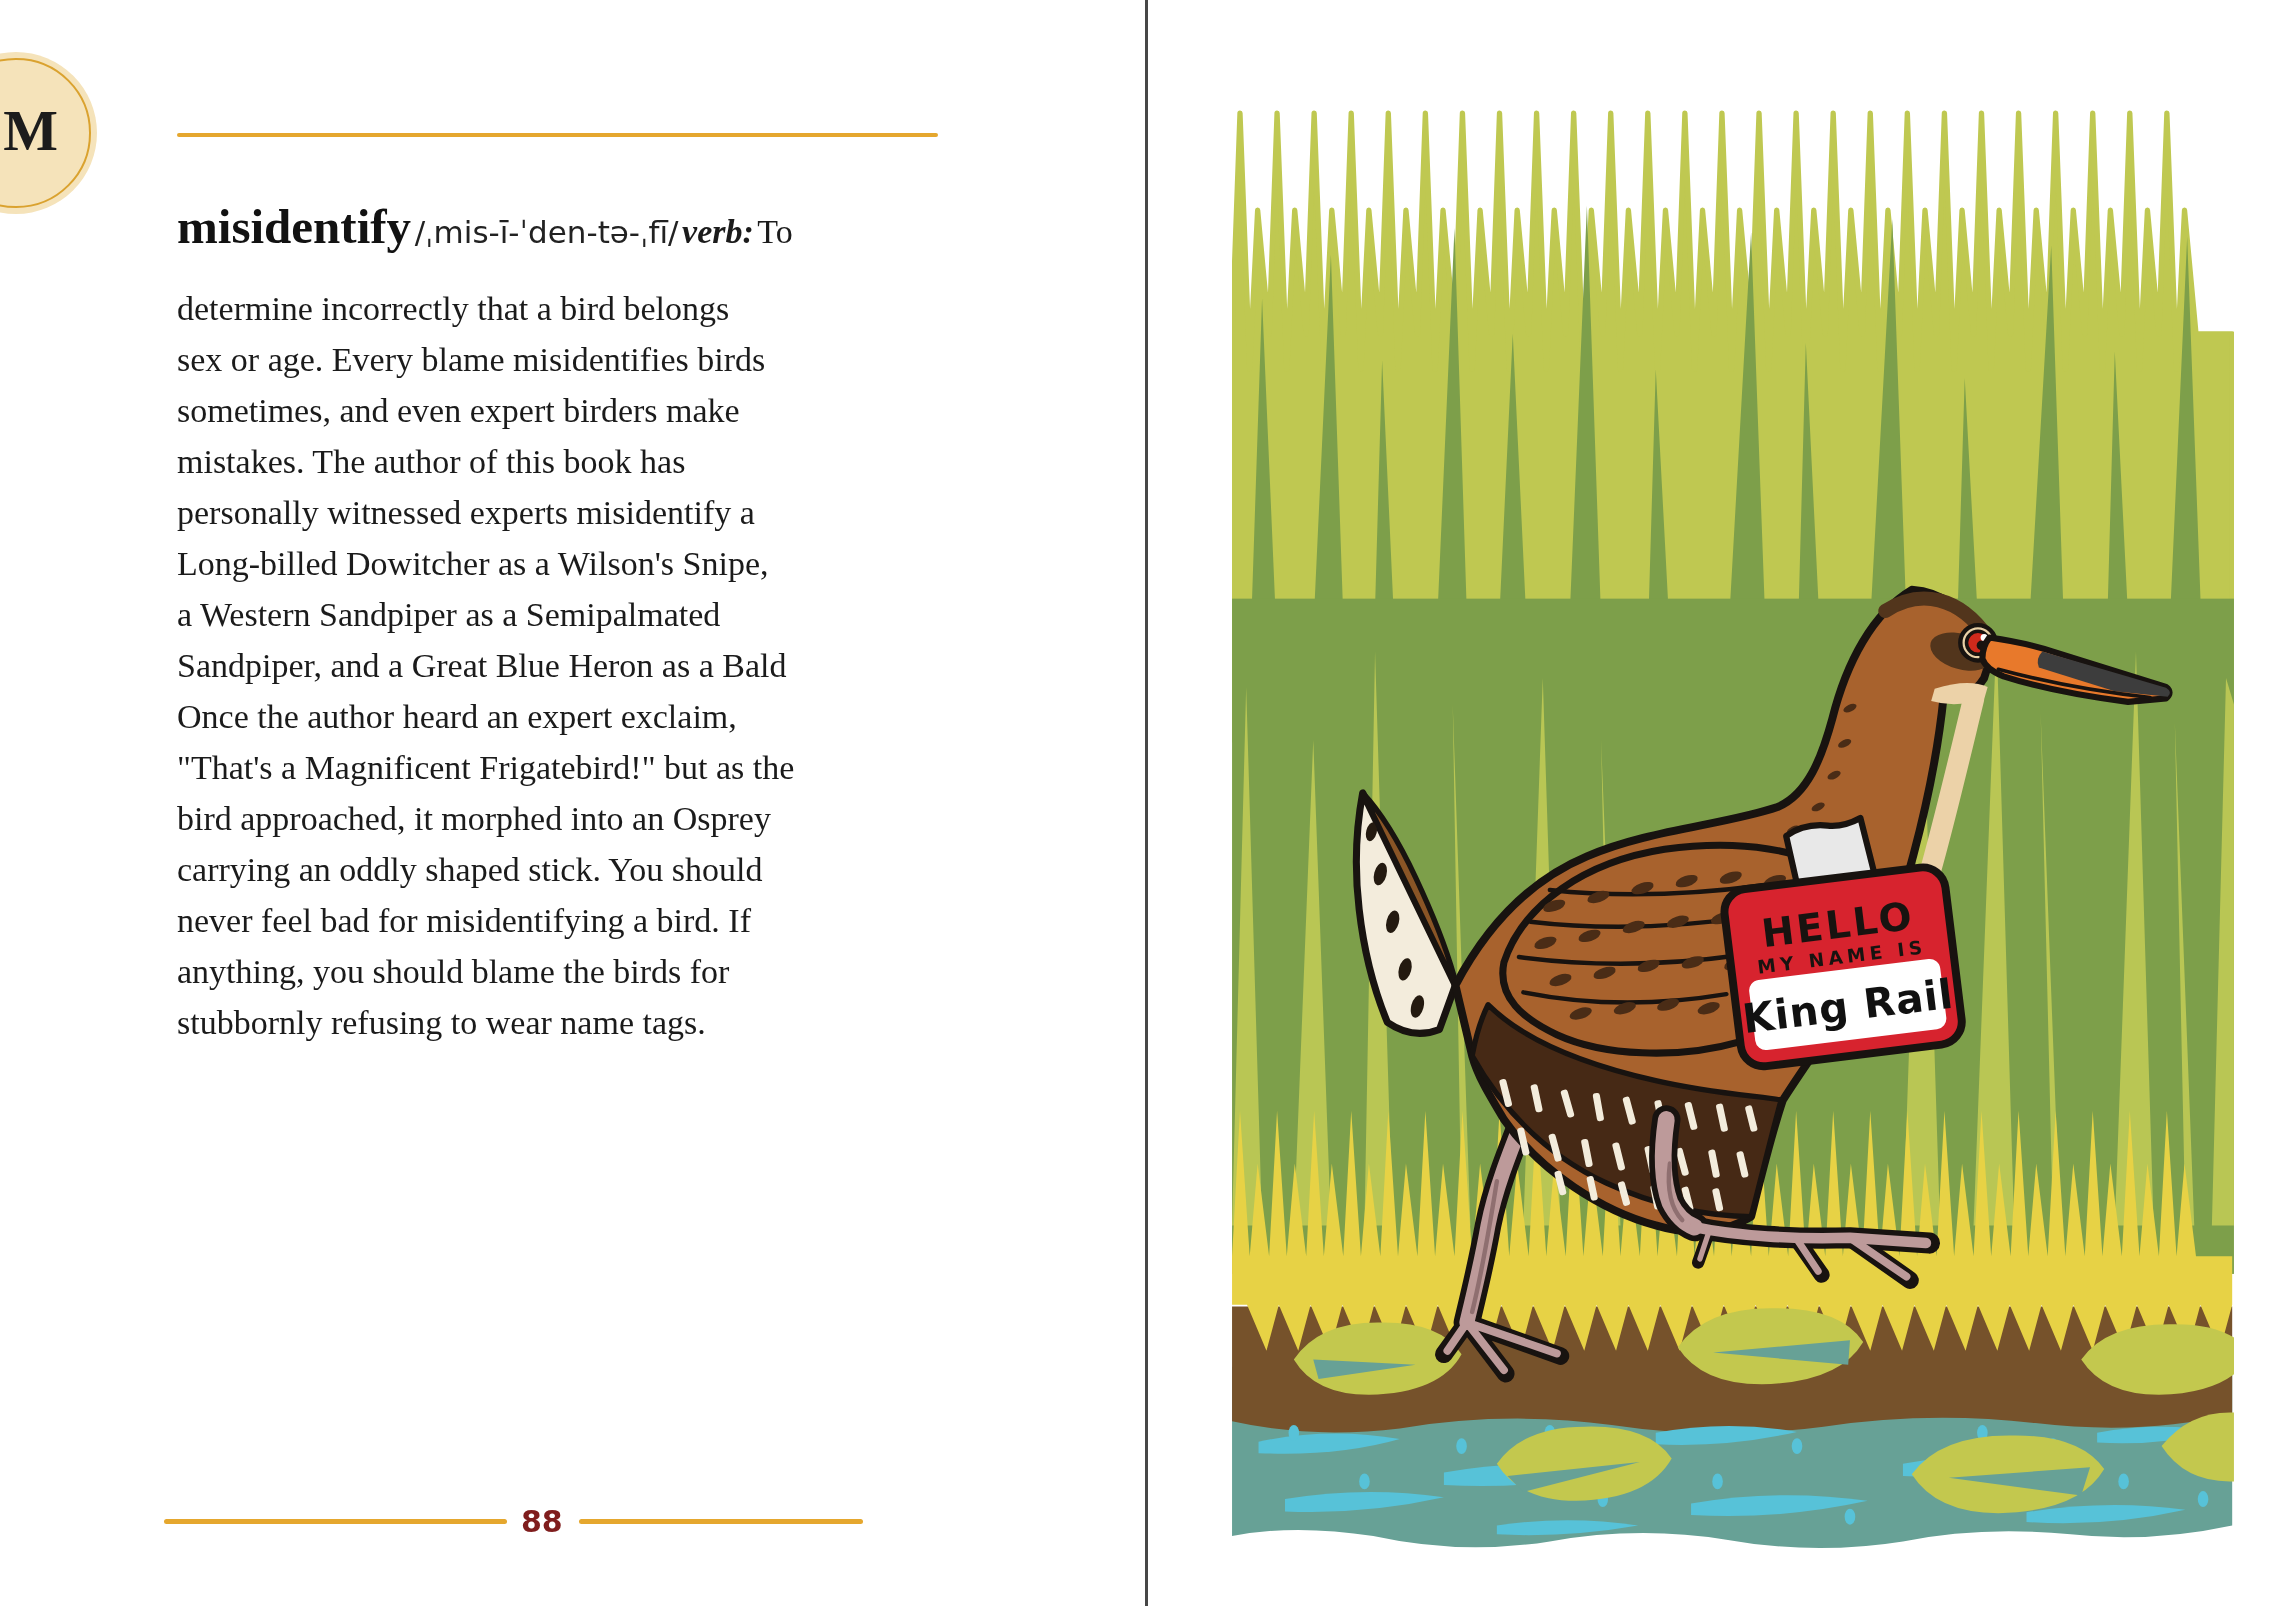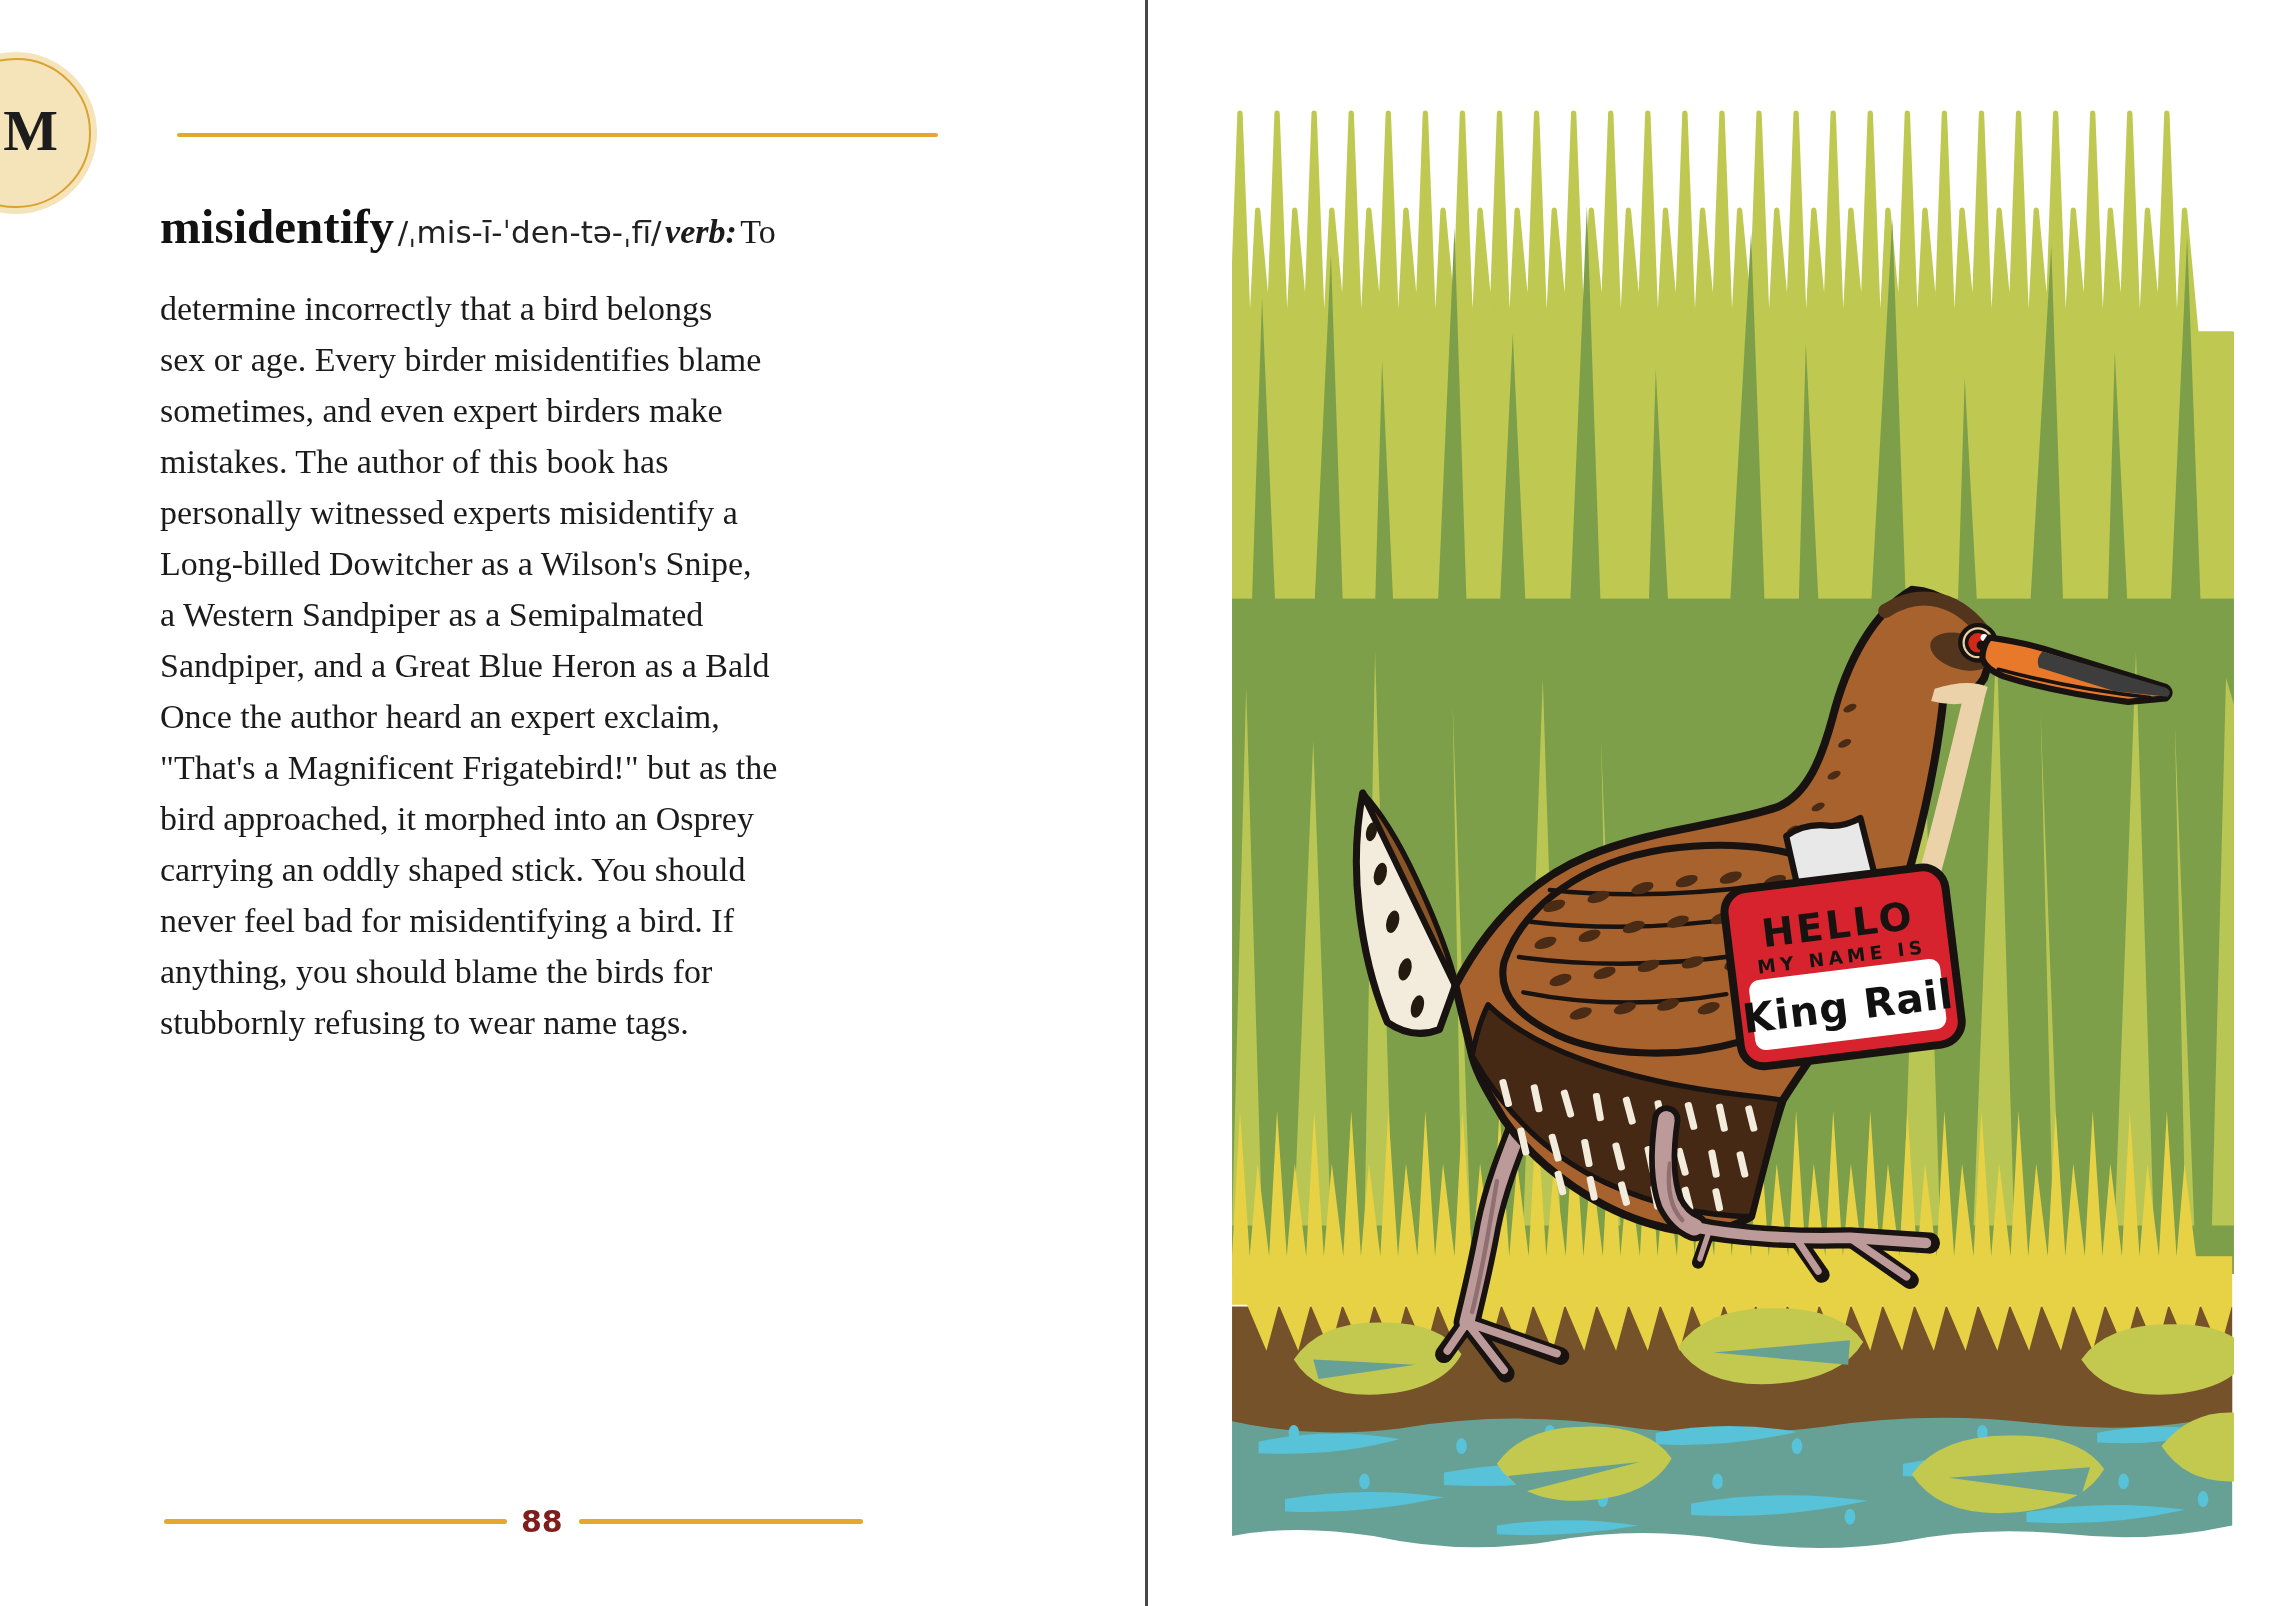--- a/index.html
+++ b/index.html
@@ -17,21 +17,21 @@
   }
   .letter-tab .letter{
     position:absolute;right:39px;top:50%;transform:translateY(-54%);
     font:bold 58px "Liberation Serif", serif;color:#1c1c1c;
   }
   .top-rule{
     position:absolute;left:177px;top:133px;width:761px;height:4.4px;
     background:#e5a72e;border-radius:2.6px;
   }
   .entry{
-    position:absolute;left:160px;top:198px;width:795px;color:#1b1b1b;
+    position:absolute;left:177px;top:198px;width:795px;color:#1b1b1b;
   }
   .entry-head{
     white-space:nowrap;line-height:64px;margin-bottom:12.4px;
   }
   .headword{font:bold 49px "Liberation Serif", serif;color:#121212;}
   .pron{font:31px "DejaVu Sans", sans-serif;color:#222222;}
   .pos{font:bold italic 34px "Liberation Serif", serif;}
   .head-tail{font:34px "Liberation Serif", serif;}
   .entry-line{
     font:34px "Liberation Serif", serif;line-height:51px;white-space:nowrap;
@@ -62,21 +62,21 @@
 <div class="top-rule"></div>
 
 <div class="entry">
   <div class="entry-head">
     <span class="headword">misidentify</span>
     <span class="pron">/ˌmis-ī-ˈden-tə-ˌfī/</span>
     <span class="pos">verb:</span>
     <span class="head-tail">To</span>
   </div>
   <div class="entry-line">determine incorrectly that a bird belongs</div>
-  <div class="entry-line">sex or age. Every birder misidentifies blame</div>
+  <div class="entry-line">sex or age. Every blame misidentifies birds</div>
   <div class="entry-line">sometimes, and even expert birders make</div>
   <div class="entry-line">mistakes. The author of this book has</div>
   <div class="entry-line">personally witnessed experts misidentify a</div>
   <div class="entry-line">Long-billed Dowitcher as a Wilson's Snipe,</div>
   <div class="entry-line">a Western Sandpiper as a Semipalmated</div>
   <div class="entry-line">Sandpiper, and a Great Blue Heron as a Bald</div>
   <div class="entry-line">Once the author heard an expert exclaim,</div>
   <div class="entry-line">"That's a Magnificent Frigatebird!" but as the</div>
   <div class="entry-line">bird approached, it morphed into an Osprey</div>
   <div class="entry-line">carrying an oddly shaped stick. You should</div>

